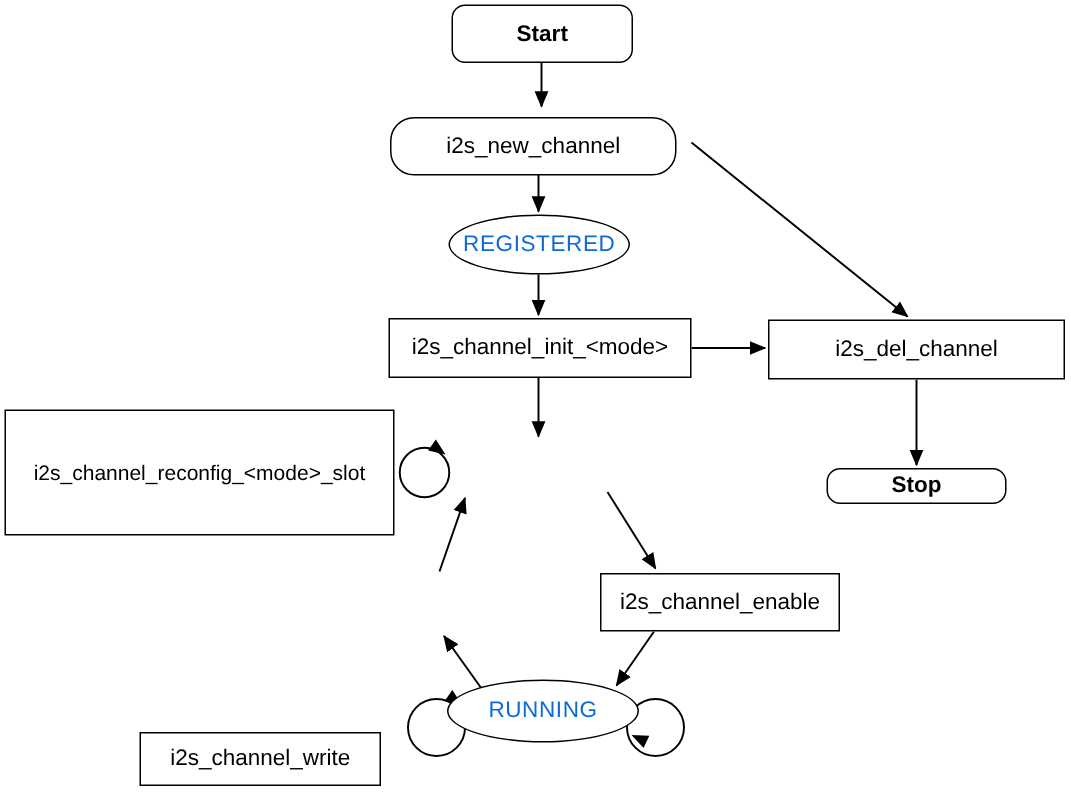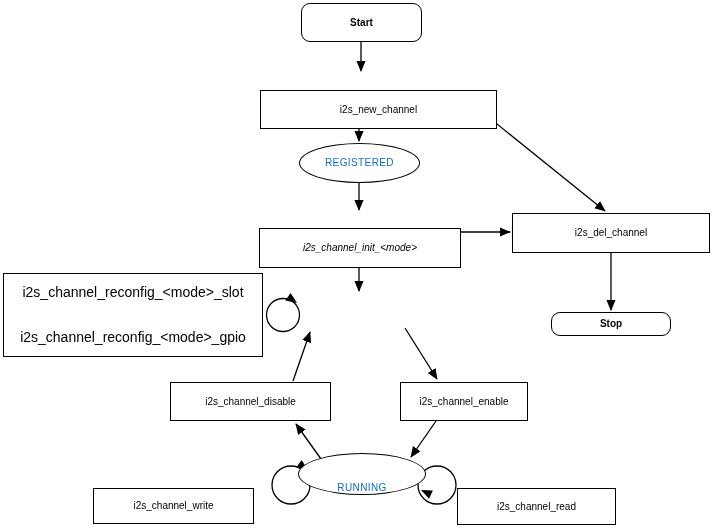--- a/index.html
+++ b/index.html
@@ -22,48 +22,48 @@
   .edges polygon { fill: var(--line); stroke: none; }
   .node {
     position: absolute;
     display: flex;
     align-items: center;
     justify-content: center;
     text-align: center;
     background: var(--node-bg);
     border: 1.3px solid var(--line);
     color: #000000;
-    font-size: 10px;
+    font-size: 15px;
     line-height: 1.2;
   }
   .rounded { border-radius: 9px; font-weight: bold; }
   .ellipse {
     border-radius: 50%;
     font-weight: normal;
     color: var(--accent);
     letter-spacing: 0.4px;
   }
   .note {
     flex-direction: column;
     font-size: 14px;
     line-height: 25px;
     gap: 20px;
   }
   
   .n-start    { left: 301px; top: 3px;   width: 121px; height: 39px; }
-  .n-new      { left: 260px; top: 90px;  width: 237px; height: 39px; }
+  .n-new      { left: 260px; top: 78px;  width: 191px; height: 39px; border-radius: 16px; }
   .s-reg      { left: 299px; top: 143px; width: 121px; height: 40px; }
-  .n-init     { left: 259px; top: 228px; width: 202px; height: 40px; font-style: italic; }
+  .n-init     { left: 259px; top: 212px; width: 202px; height: 40px; }
   .n-del      { left: 512px; top: 213px; width: 198px; height: 40px; }
   .n-stop     { left: 551px; top: 312px; width: 120px; height: 24px; }
   .s-ready    { left: 295px; top: 293px; width: 128px; height: 40px; }
   .n-reconfig { left: 3px;   top: 273px; width: 260px; height: 84px; }
   .n-disable  { left: 170px; top: 382px; width: 161px; height: 39px; }
-  .n-enable   { left: 400px; top: 382px; width: 128px; height: 39px; }
-  .s-running  { left: 298px; top: 453px; width: 128px; height: 42px; align-items: flex-end; }
+  .n-enable   { left: 400px; top: 382px; width: 160px; height: 39px; }
+  .s-running  { left: 298px; top: 453px; width: 128px; height: 42px; }
   .n-write    { left: 93px; top: 488px; width: 161px; height: 36px; }
   .n-read     { left: 457px; top: 488px; width: 159px; height: 37px; }
 </style>
 </head>
 <body>
 
 <div class="canvas">
 
   <svg class="edges" viewBox="0 0 714 530" xmlns="http://www.w3.org/2000/svg">
     <defs>
@@ -118,36 +118,29 @@
     <span>i2s_del_channel</span>
   </div>
 
   <div class="node rounded n-stop">
     <span>Stop</span>
   </div>
 
 
   <div class="node note n-reconfig">
     <div>i2s_channel_reconfig_&lt;mode&gt;_slot</div>
-    <div>i2s_channel_reconfig_&lt;mode&gt;_gpio</div>
   </div>
 
-  <div class="node n-disable">
-    <span>i2s_channel_disable</span>
-  </div>
 
   <div class="node n-enable">
     <span>i2s_channel_enable</span>
   </div>
 
   <div class="node ellipse s-running">
     <span>RUNNING</span>
   </div>
 
   <div class="node n-write">
     <span>i2s_channel_write</span>
   </div>
 
-  <div class="node n-read">
-    <span>i2s_channel_read</span>
-  </div>
 
 </div>
 
 </body></html>

